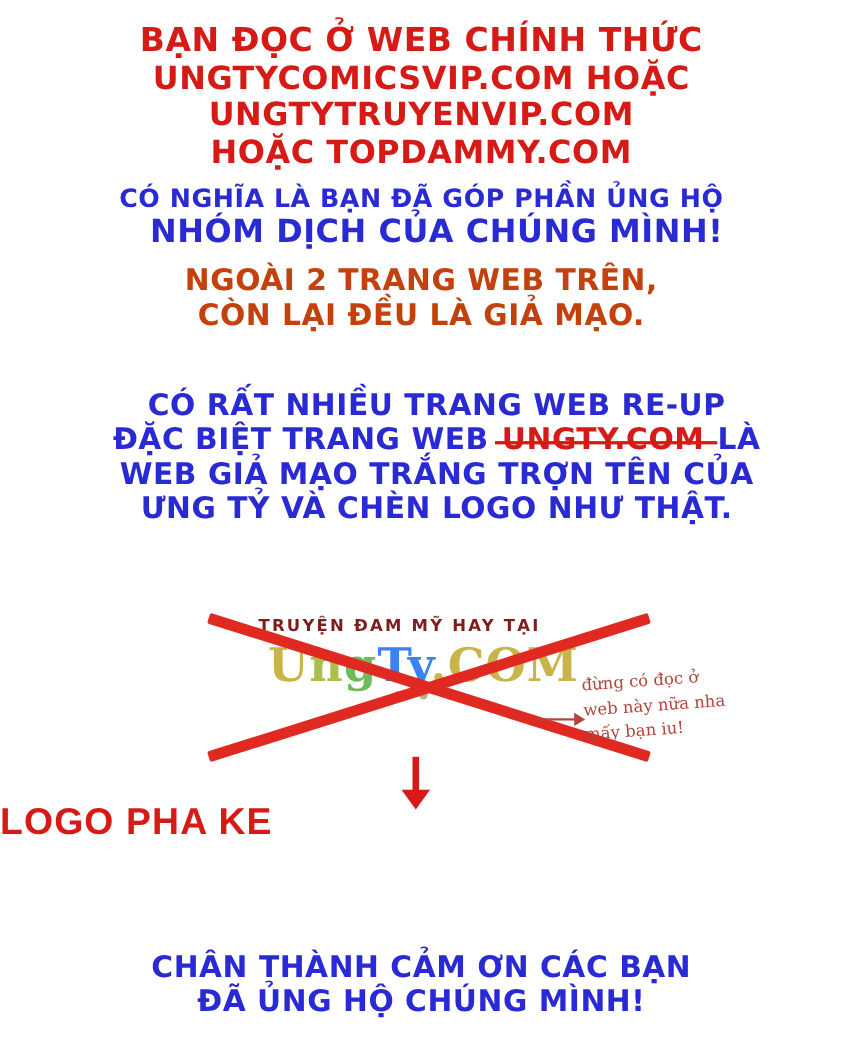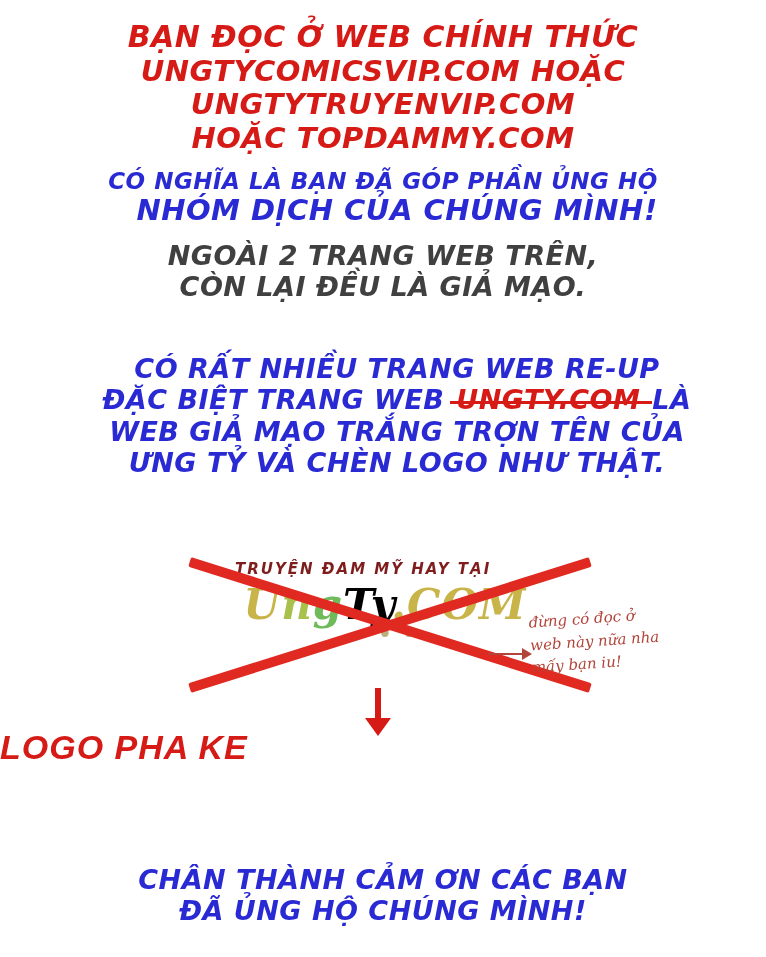--- a/index.html
+++ b/index.html
@@ -23,21 +23,20 @@
   }
   .edge-left { left: 0; }
   .edge-right { right: 0; }
 
   .page {
     position: absolute;
     left: 0;
     top: 0;
     width: 766px;
     height: 704px;
-    font-style: italic;
   }
 
   .block {
     position: absolute;
     width: 100%;
     text-align: center;
     line-height: 1.16;
     letter-spacing: 0.5px;
   }
 
@@ -58,21 +57,21 @@
   #announce .line1 { font-size: 30px; }
   #announce .line2 { font-size: 29px; }
   #announce .line3 { font-size: 29px; }
   #announce .line4 { font-size: 23px; margin-top: 12px; }
   #announce .line5 { font-size: 29px; padding-left: 28px; }
 
   
   #para1 {
     top: 240px;
     font-size: 27px;
-    color: #404040;
+    color: #c2410c;
     font-weight: bold;
   }
   #para2 {
     top: 353px;
     font-size: 27px;
     color: #2a2ad4;
     font-weight: bold;
   }
   #para2 .row { position: relative; padding-left: 28px; }
 
@@ -111,21 +110,21 @@
     text-align: center;
     font-size: 42px;
     font-weight: bold;
     font-family: "DejaVu Serif", serif;
     margin-top: 2px;
     letter-spacing: 1px;
   }
   .logo-main .g1 { color: #c9b44a; }
   .logo-main .g2 { color: #a8c14a; }
   .logo-main .g3 { color: #6fba5a; }
-  .logo-main .g4 { color: #000000; }
+  .logo-main .g4 { color: #3b82f6; }
   .logo-main .g5 { color: #c9b44a; }
   .logo-dots {
     text-align: center;
     font-size: 26px;
     color: #b9b07a;
     margin-top: -10px;
   }
 
   
   .cross {

